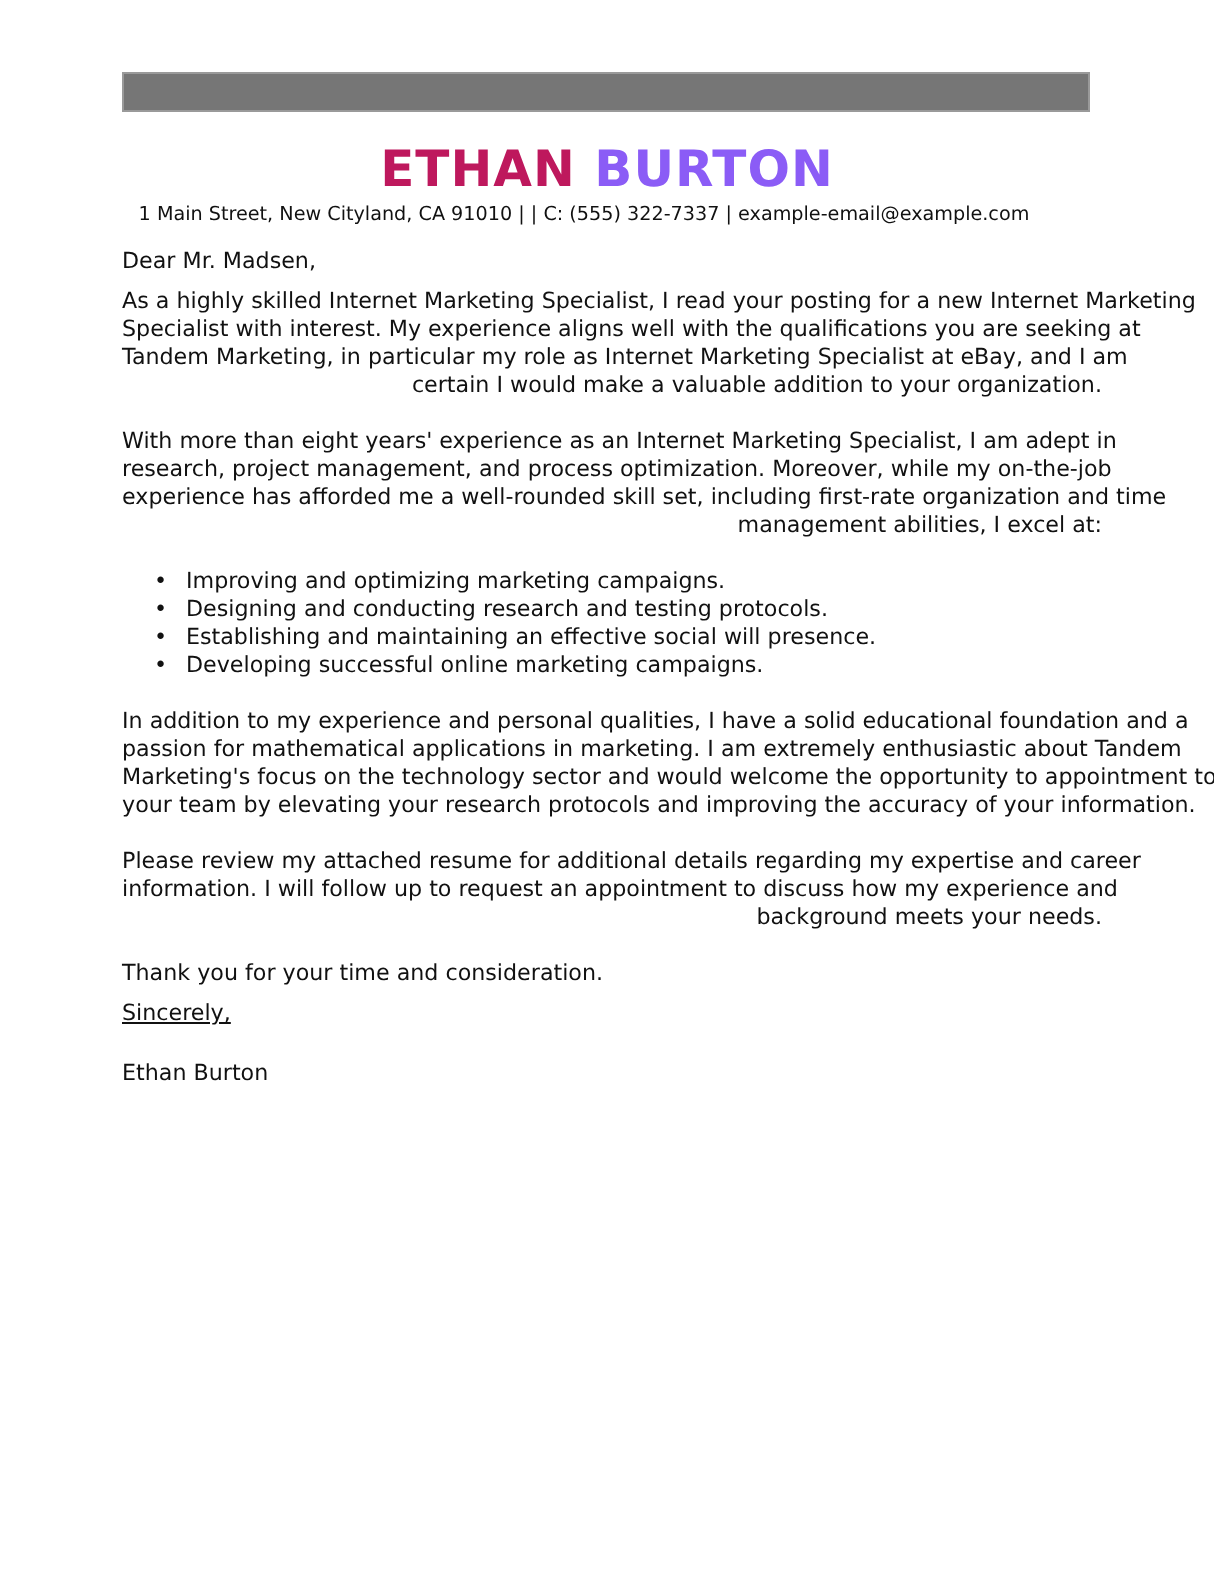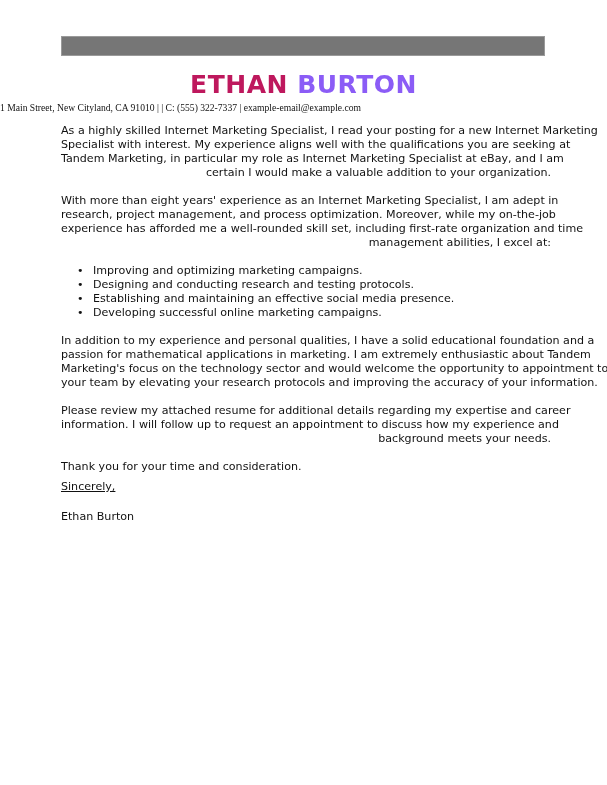--- a/index.html
+++ b/index.html
@@ -5,22 +5,22 @@
     html, body { margin: 0; padding: 0; background: #ffffff; }
     body { width: 607px; height: 785px; position: relative; overflow: hidden;
       font-family: "DejaVu Sans", "Liberation Sans", sans-serif; color: #111; }
     .top-bar { position: absolute; left: 61px; top: 36px; width: 484px; height: 20px;
       background: #767676; border: 1px solid #9a9a9a; box-sizing: border-box; }
     .name { position: absolute; left: 0; width: 607px; top: 71px; text-align: center;
       font-size: 25px; font-weight: bold; letter-spacing: 0.5px; line-height: 28px;
       font-family: "DejaVu Sans", sans-serif; }
     .name .first { color: #be185d; }
     .name .last { color: #8b5cf6; }
-    .contact { position: absolute; left: 0; width: 584px; top: 102px; 
-      font-size: 9.6px; line-height: 12px; color: #111; white-space: nowrap; font-family: Liberation Serif, serif; }
+    .contact { position: absolute; left: 0; width: 584px; top: 102px; text-align: center;
+      font-size: 9.6px; line-height: 12px; color: #111; white-space: nowrap; }
     .letter { position: absolute; left: 61px; top: 124px; width: 490px;
       font-size: 11.1px; line-height: 14px; }
     .line { display: block; white-space: nowrap; }
     .para { margin: 0 0 14px 0; text-align: right; }
     .salutation { margin: 0 0 6px 0; }
     ul.skills { list-style: none; margin: 0 0 14px 0; padding: 0; }
     ul.skills li { position: relative; padding-left: 32px; white-space: nowrap; }
     ul.skills li .bullet { position: absolute; left: 16px; top: 0; }
     .closing { margin: 0 0 6px 0; }
     .sincerely { margin: 0 0 16px 0; text-decoration: underline; }
@@ -32,39 +32,40 @@
 <div class="top-bar"></div>
 
 <div class="name">
   <span class="first">ETHAN</span>
   <span class="last">BURTON</span>
 </div>
 
 <div class="contact">1 Main Street, New Cityland, CA 91010 | | C: (555) 322-7337 | example-email@example.com</div>
 
 <div class="letter">
+  <p class="salutation">Dear Mr. Madsen,</p>
 
   <p class="para">
     <span class="line">As a highly skilled Internet Marketing Specialist, I read your posting for a new Internet Marketing</span>
     <span class="line">Specialist with interest. My experience aligns well with the qualifications you are seeking at</span>
     <span class="line">Tandem Marketing, in particular my role as Internet Marketing Specialist at eBay, and I am</span>
     <span class="line">certain I would make a valuable addition to your organization.</span>
   </p>
 
   <p class="para">
     <span class="line">With more than eight years' experience as an Internet Marketing Specialist, I am adept in</span>
     <span class="line">research, project management, and process optimization. Moreover, while my on-the-job</span>
     <span class="line">experience has afforded me a well-rounded skill set, including first-rate organization and time</span>
     <span class="line">management abilities, I excel at:</span>
   </p>
 
   <ul class="skills">
     <li><span class="bullet">•</span><span>Improving and optimizing marketing campaigns.</span></li>
     <li><span class="bullet">•</span><span>Designing and conducting research and testing protocols.</span></li>
-    <li><span class="bullet">•</span><span>Establishing and maintaining an effective social media presence.</span></li>
+    <li><span class="bullet">•</span><span>Establishing and maintaining an effective social will presence.</span></li>
     <li><span class="bullet">•</span><span>Developing successful online marketing campaigns.</span></li>
   </ul>
 
   <p class="para">
     <span class="line">In addition to my experience and personal qualities, I have a solid educational foundation and a</span>
     <span class="line">passion for mathematical applications in marketing. I am extremely enthusiastic about Tandem</span>
     <span class="line">Marketing's focus on the technology sector and would welcome the opportunity to appointment to</span>
     <span class="line">your team by elevating your research protocols and improving the accuracy of your information.</span>
   </p>
 

